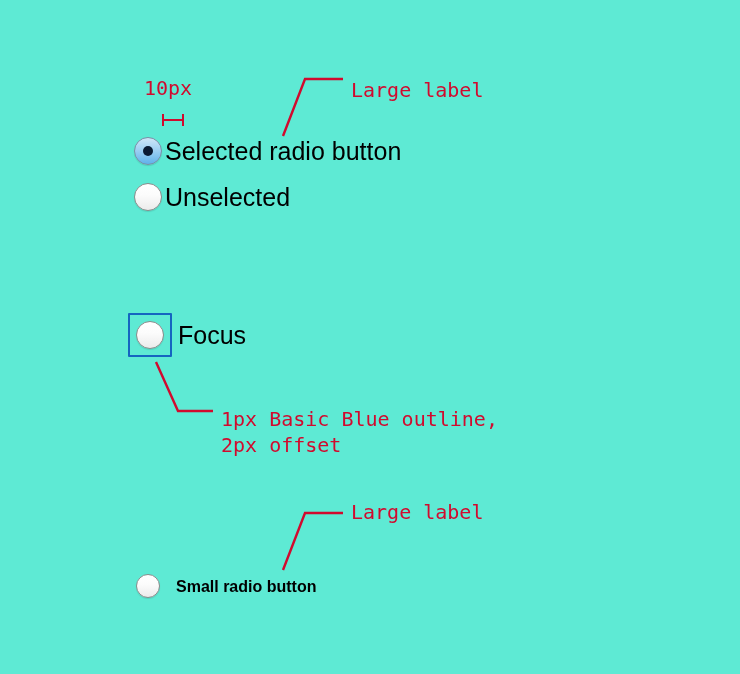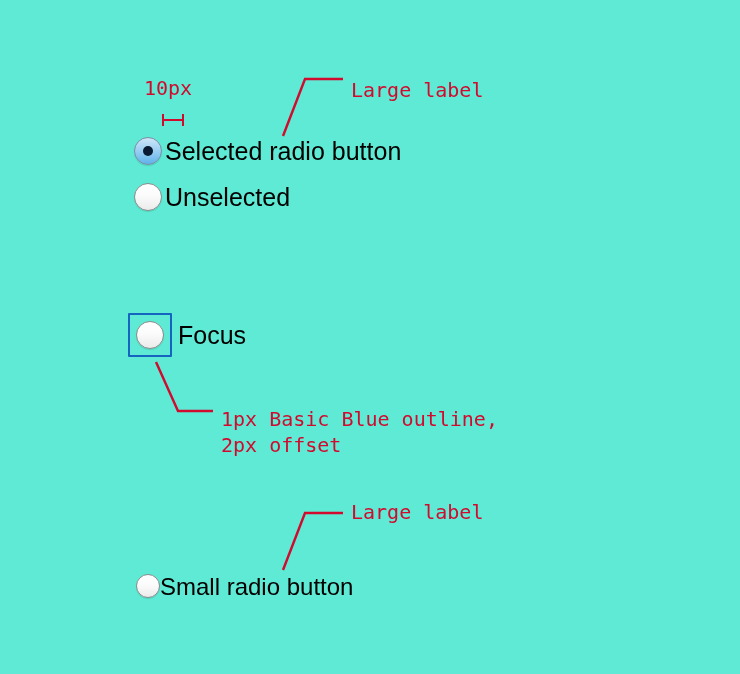--- a/index.html
+++ b/index.html
@@ -55,23 +55,24 @@
   
   .row.large { height: 34px; }
   .row.large .label {
     font-size: 25px;
     line-height: 28px;
     margin-left: 3px;
   }
   
   .row.small { height: 28px; }
   .row.small .label {
-    font-size: 24px;
+    font-size: 16px;
     line-height: 23px;
-    margin-left: 0;
+    margin-left: 16px;
+    font-weight: bold;
   }
 
   
   .radio {
     position: relative;
     box-sizing: border-box;
     border-radius: 50%;
     flex: 0 0 auto;
   }
   .radio.lg { width: 28px; height: 28px; }

